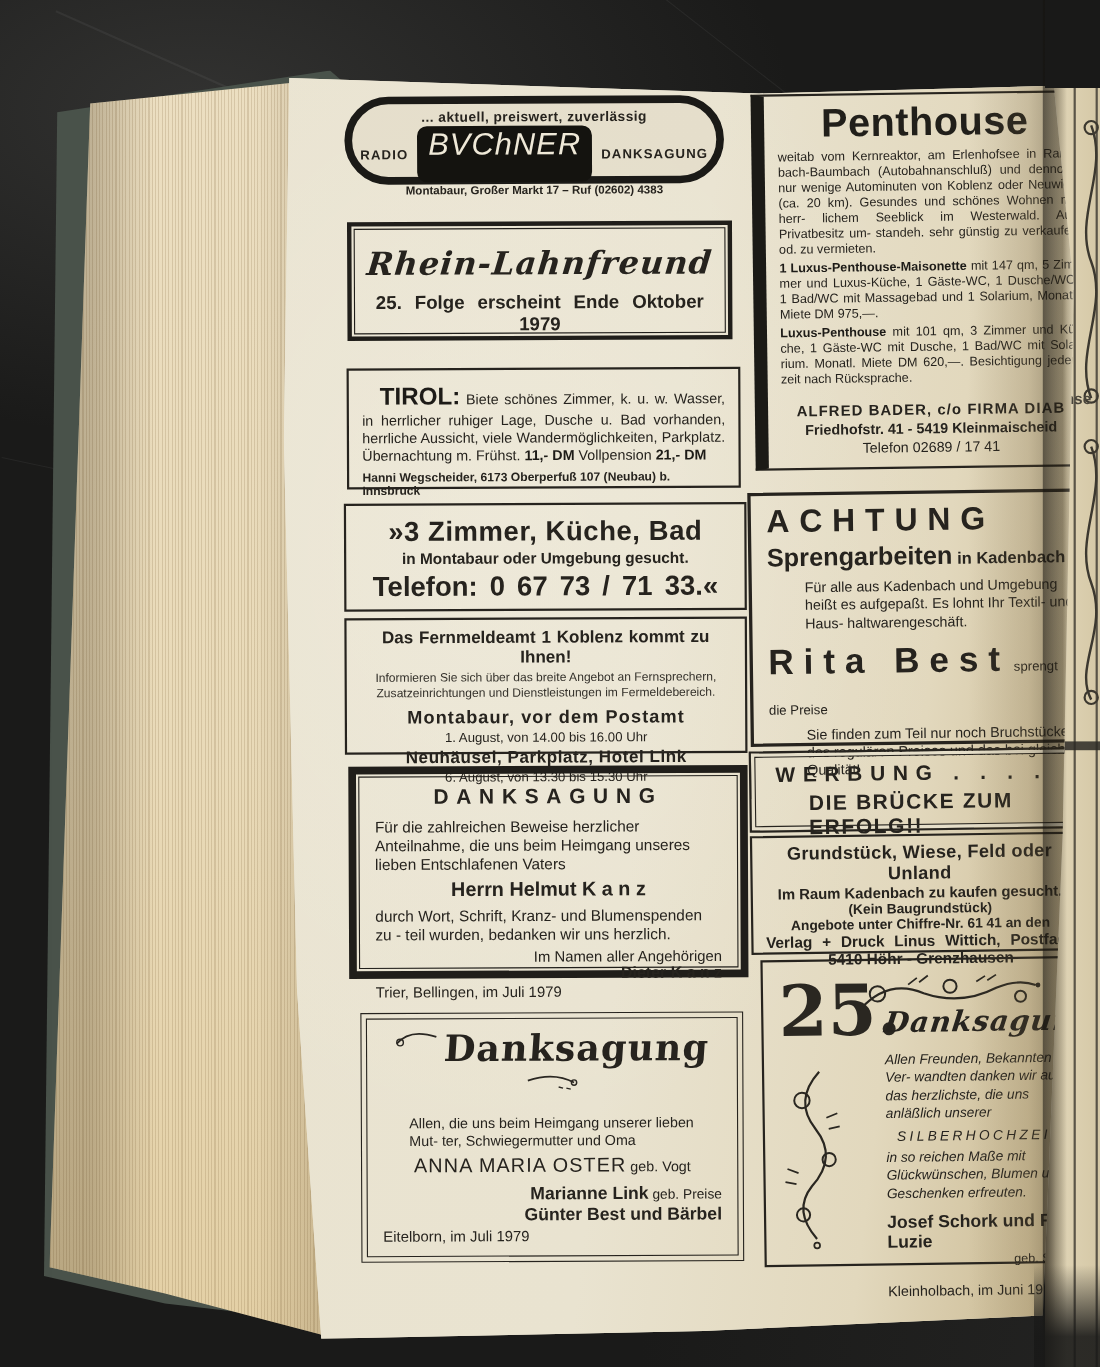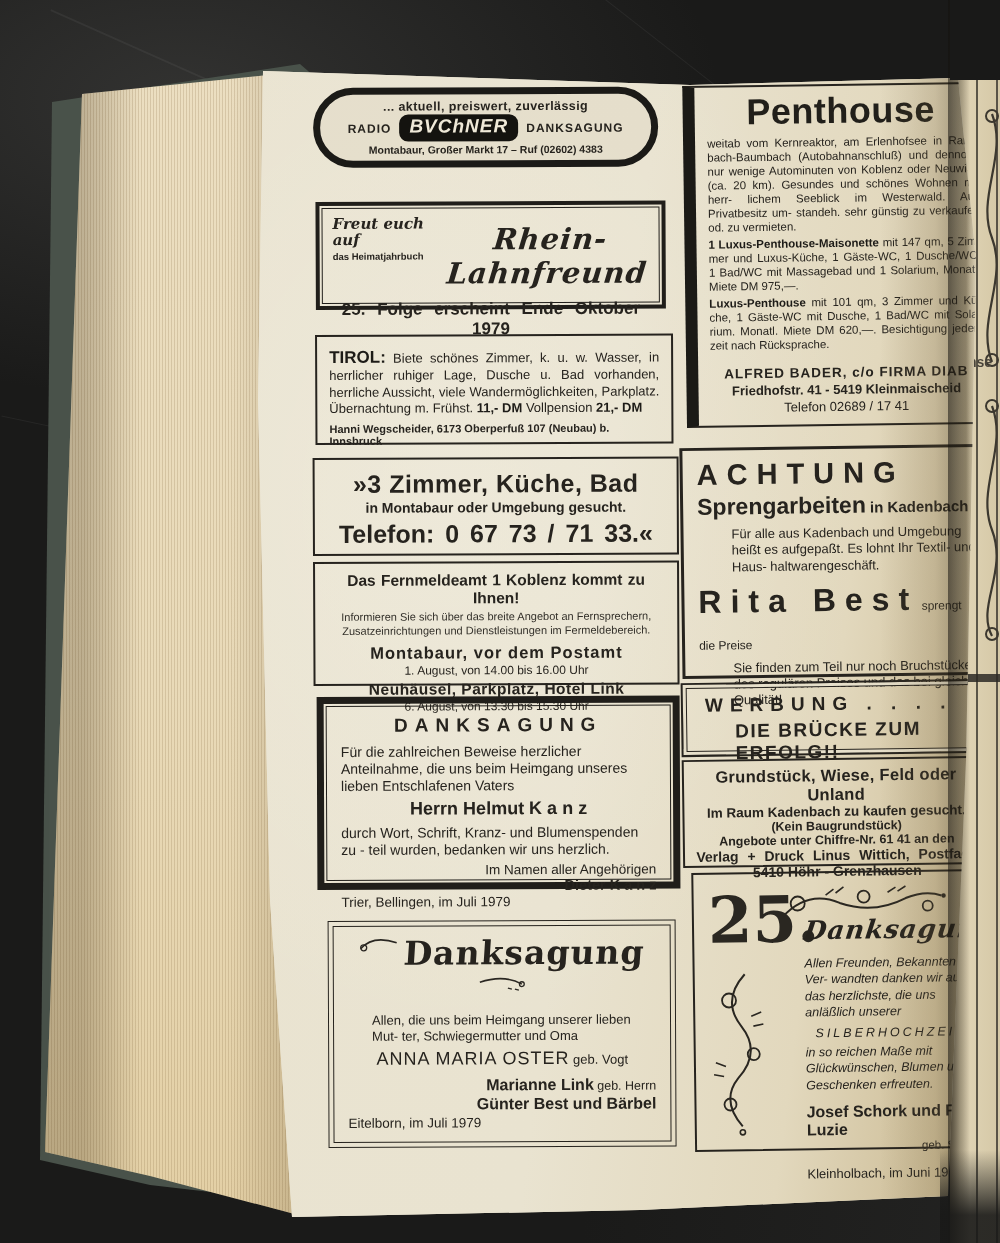--- a/index.html
+++ b/index.html
@@ -59,39 +59,39 @@
 
   
   #pg-header{position:absolute;left:318px;top:62px;font-size:11.5px;font-weight:bold;letter-spacing:.5px;color:#2a2620;}
 
   
   .radio{left:313px;top:88px;width:345px;height:80px;border:7px solid #1b1a17;border-radius:44px;
     padding:5px 8px 4px;text-align:center;background:rgba(225,216,196,.45);}
   .radio-tagline{font-size:12.5px;font-weight:bold;letter-spacing:.4px;}
   .radio-row{display:flex;align-items:center;justify-content:center;gap:8px;margin-top:1px;}
   .radio-word{font-size:12px;font-weight:bold;letter-spacing:1px;}
-  .radio-brand{background:#14130f;color:#efe9d8;font-weight:bold;font-style:italic;
-    font-size:19px;letter-spacing:1px;padding:1px 10px 4px;border-radius:9px;}
+  .radio-brand{background:#14130f;color:#efe9d8;font-weight:normal;font-style:italic;
+    font-size:28px;letter-spacing:1px;padding:1px 10px 18px;border-radius:9px;}
   .radio-addr{font-size:10.5px;font-weight:bold;margin-top:2px;}
 
   
   .yearbook{left:315px;top:202px;width:350px;height:108px;border:4px solid #201e1a;}
   .yearbook .inner{position:absolute;inset:2px;border:1px solid #201e1a;padding:8px 10px 4px;}
   .yb-top{display:flex;align-items:flex-start;}
   .yb-left{width:118px;line-height:1.05;}
   .yb-l1{font-family:"DejaVu Serif",serif;font-weight:bold;font-style:italic;font-size:15px;}
   .yb-l3{font-size:9.5px;font-weight:bold;margin-top:3px;}
   .yb-title{flex:1;font-family:"DejaVu Serif",serif;font-style:italic;font-weight:bold;
     font-size:29px;letter-spacing:1px;text-align:center;margin-top:6px;transform:skewX(-6deg);}
   .yb-bottom{font-size:17px;font-weight:bold;text-align:center;word-spacing:7px;margin-top:9px;}
 
   
   .tirol{left:314px;top:335px;width:358px;height:110px;border:2px solid #26231e;padding:10px 12px 6px;}
   .tirol p{margin:0;font-size:13px;line-height:1.25;text-align:justify;}
-  .tirol .lead{font-size:17px;font-weight:bold;}
+  .tirol .lead{font-size:22px;font-weight:bold;margin-left:16px;}
   .tirol-contact{font-size:11px;font-weight:bold;margin-top:6px;}
 
   
   .apartment{left:311px;top:458px;width:366px;height:98px;border:2px solid #26231e;padding:10px 6px;text-align:center;}
   .ap-1{font-size:25px;font-weight:bold;letter-spacing:.5px;}
   .ap-2{font-size:14px;font-weight:bold;margin-top:1px;}
   .ap-3{font-size:25px;font-weight:bold;margin-top:4px;word-spacing:4px;}
 
   
   .telecom{left:311px;top:562px;width:366px;height:124px;border:2px solid #26231e;padding:8px 8px;text-align:center;}
@@ -217,25 +217,20 @@
         <span class="radio-word">RADIO</span>
         <span class="radio-brand">BVChNER</span>
         <span class="radio-word">DANKSAGUNG</span>
       </div>
       <div class="radio-addr">Montabaur, Großer Markt 17 – Ruf (02602) 4383</div>
     </div>
 
     <div class="ad yearbook">
       <div class="inner">
         <div class="yb-top">
-          <div class="yb-left">
-            <div class="yb-l1">Freut euch</div>
-            <div class="yb-l1">auf</div>
-            <div class="yb-l3">das Heimatjahrbuch</div>
-          </div>
           <div class="yb-title">Rhein-Lahnfreund</div>
         </div>
         <div class="yb-bottom">25. Folge erscheint Ende Oktober 1979</div>
       </div>
     </div>
 
     <div class="ad tirol">
       <p><b class="lead">TIROL:</b><span> Biete schönes Zimmer, k. u. w. Wasser, in herrlicher ruhiger Lage, Dusche u. Bad vorhanden, herrliche Aussicht, viele Wandermöglichkeiten, Parkplatz. Übernachtung m. Frühst. </span><b>11,- DM</b><span> Vollpension </span><b>21,- DM</b></p>
       <div class="tirol-contact">Hanni Wegscheider, 6173 Oberperfuß 107 (Neubau) b. Innsbruck</div>
     </div>
@@ -280,21 +275,21 @@
           <span class="os-title">Danksagung</span>
           <svg width="48" height="22" viewBox="0 0 48 22" style="vertical-align:10px;">
             <path d="M2 10 Q26 2 44 12" fill="none" stroke="#2a2722" stroke-width="1.6"></path>
             <circle cx="44" cy="12" r="2.4" fill="none" stroke="#2a2722" stroke-width="1.3"></circle>
             <path d="M30 16 l4 1 M37 17 l4 1" stroke="#2a2722" stroke-width="1.2"></path>
           </svg>
         </div>
         <div class="os-body" style="margin-left:24px;">Allen, die uns beim Heimgang unserer lieben Mut- ter, Schwiegermutter und Oma</div>
         <div class="os-name"><span>ANNA MARIA OSTER</span><small> geb. Vogt</small></div>
         <div class="os-sign">
-          <div><span class="nm">Marianne Link</span><small> geb. Herrn</small></div>
+          <div><span class="nm">Marianne Link</span><small> geb. Preise</small></div>
           <div class="nm">Günter Best und Bärbel</div>
         </div>
         <div class="os-place">Eitelborn, im Juli 1979</div>
       </div>
     </div>
 
   </div>
 
   <div class="col" id="right-col">
 

